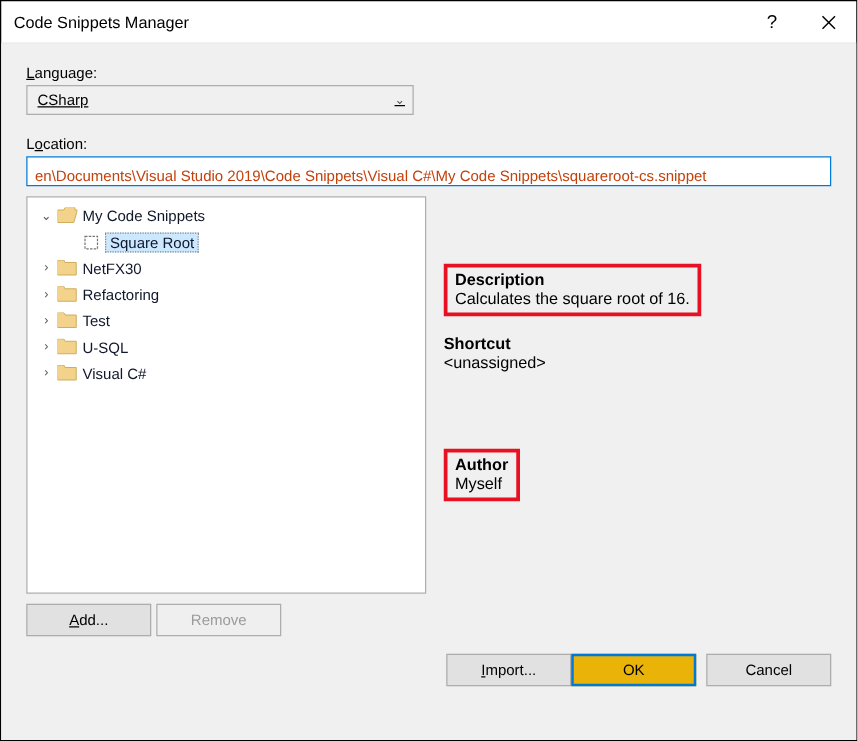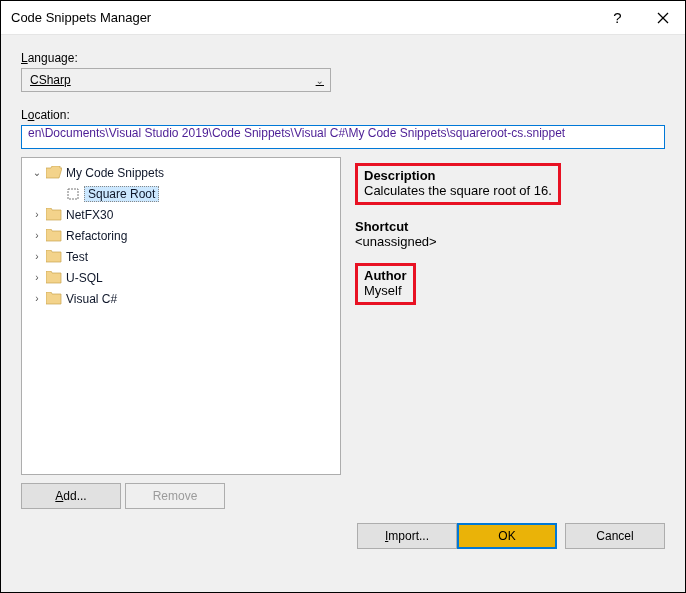--- a/index.html
+++ b/index.html
@@ -73,24 +73,24 @@
       margin-bottom: 16px;
       text-decoration: underline;
     }
     .select-arrow { font-size: 10px; color: #555; }
     .location-input {
       width: 100%;
       height: 24px;
       border: 1px solid #0078d7;
       background: #fff;
       display: flex;
-      align-items: flex-start;
+      align-items: flex-end;
       padding: 0 6px;
       font-size: 12px;
-      color: #4c1d95;
+      color: #c2410c;
       overflow: hidden;
       white-space: nowrap;
     }
     .main-area {
       display: flex;
       gap: 0;
       margin-top: 8px;
     }
     .tree-panel {
       width: 320px;
@@ -143,20 +143,21 @@
       flex: 1;
       padding: 6px 6px 6px 14px;
     }
     .info-block { margin-bottom: 14px; }
     .info-label { font-weight: 600; font-size: 13px; color: #000; }
     .info-value { font-size: 13px; color: #000; }
     .red-box {
       border: 3px solid #e81123;
       padding: 2px 6px 4px 6px;
       display: inline-block;
+      margin-top: 48px;
     }
     .button-row {
       display: flex;
       gap: 4px;
       margin-top: 8px;
     }
     .btn {
       height: 26px;
       min-width: 100px;
       border: 1px solid #adadad;

